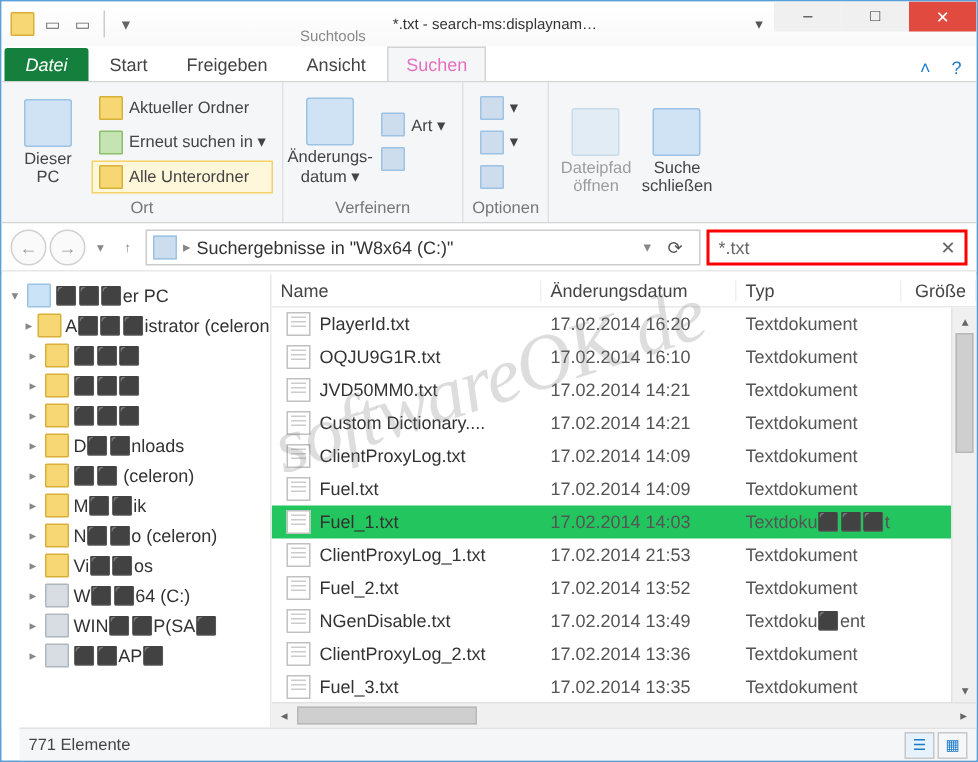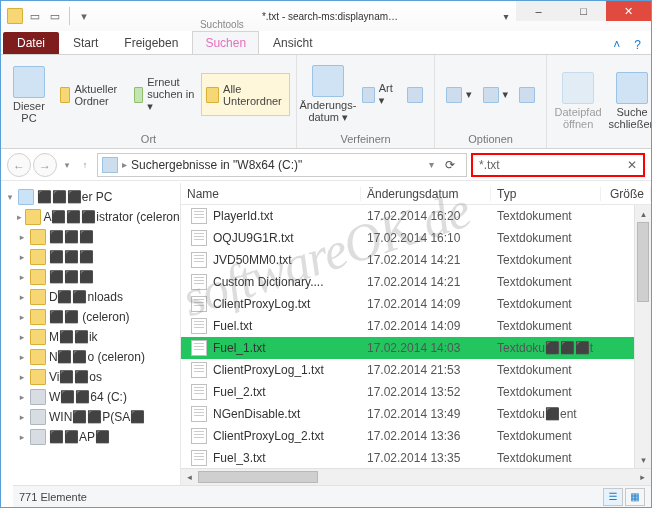--- a/index.html
+++ b/index.html
@@ -16,35 +16,35 @@
     .search-tools-sup { font-size: 10px; color: #888; padding: 1px 10px; }
     .title-text { margin-left: 8px; font-size: 10px; color: #333; align-self: center; white-space: nowrap; overflow: hidden; text-overflow: ellipsis; max-width: 200px; }
     .win-controls { display: flex; margin-left: auto; }
     .win-btn { width: 45px; height: 20px; display: flex; align-items: center; justify-content: center; font-size: 11px; color: #333; }
     .win-btn.close { background: #e04a3f; color: #fff; width: 45px; }
     .win-btn.max, .win-btn.min { background: #f0f0f0; }
     .dropdown-arrow { display:flex; align-items:center; justify-content:center; width: 20px; height:30px; font-size:10px; color:#555; }
 
     
     .tabstrip { height: 24px; background: #fff; display: flex; align-items: flex-end; border-bottom: 1px solid #d4d4d4; padding-left: 2px; gap: 2px; }
-    .filetab { background: #7f1d1d; color: #fff; font-size: 12px; padding: 4px 14px; border-radius: 2px 2px 0 0; }
+    .filetab { background: #15803d; color: #fff; font-size: 12px; padding: 4px 14px; border-radius: 2px 2px 0 0; font-style: italic; }
     .ribtab { font-size: 12px; color: #444; padding: 4px 12px; }
     .ribtab.active { background: #f5f6f7; border: 1px solid #d4d4d4; border-bottom: none; color: #e570c0; }
     .ribright { margin-left:auto; display:flex; gap:2px; padding-right:4px; }
     .ribhelp { font-size:12px; color:#1979ca; padding:2px 6px; }
 
     
     .ribbon { height: 94px; background: #f5f6f7; border-bottom: 1px solid #d4d4d4; display: flex; }
     .rgroup { display: flex; flex-direction: column; border-right: 1px solid #e1e1e1; padding: 2px 6px; }
     .rgroup-body { flex: 1; display: flex; align-items: center; gap: 4px; }
     .rgroup-label { font-size: 11px; color: #777; text-align: center; padding: 1px 0; }
     .big-btn { display: flex; flex-direction: column; align-items: center; gap: 2px; padding: 2px 6px; font-size: 11px; color: #444; text-align:center; width: 50px; }
     .big-btn .icon { width: 32px; height: 32px; background: #d0e3f4; border: 1px solid #9cc2e4; border-radius: 2px; }
     .big-btn.disabled { opacity: 0.5; }
-    .small-stack { display: flex; flex-direction: row; gap: 1px; }
+    .small-stack { display: flex; flex-direction: column; gap: 1px; }
     .small-btn { display: flex; align-items: center; gap: 4px; font-size: 11px; color: #444; padding: 2px 4px; border: 1px solid transparent; }
     .small-btn.hilite { background: #fff7da; border: 1px solid #f3d16b; }
     .small-btn .sicon { width: 16px; height: 16px; background: #f7d774; border: 1px solid #d8b038; border-radius: 1px; }
     .small-btn .sicon.blue { background: #cdddee; border-color: #9cc2e4; }
     .small-btn .sicon.green { background: #c6e3b3; border-color: #8bbf6a; }
 
     
     .navrow { height: 32px; background: #fff; display: flex; align-items: center; gap: 4px; padding: 2px 6px; border-bottom: 1px solid #e8e8e8; }
     .navarrows { display: flex; gap: 2px; }
     .navround { width: 24px; height: 24px; border: 1px solid #d0d0d0; border-radius: 50%; display: flex; align-items: center; justify-content: center; font-size: 12px; color: #999; background: #fafafa; }
@@ -117,22 +117,22 @@
     <div class="win-btn min">–</div>
     <div class="win-btn max">□</div>
     <div class="win-btn close">✕</div>
   </div>
 </div>
 
 <div class="tabstrip">
   <div class="filetab">Datei</div>
   <div class="ribtab">Start</div>
   <div class="ribtab">Freigeben</div>
+  <div class="ribtab">Ansicht</div>
   <div class="ribtab active">Suchen</div>
-  <div class="ribtab">Ansicht</div>
   <div class="ribright">
     <div class="ribhelp">˄</div>
     <div class="ribhelp">?</div>
   </div>
 </div>
 
 <div class="ribbon">
   <div class="rgroup">
     <div class="rgroup-body">
       <div class="big-btn">

